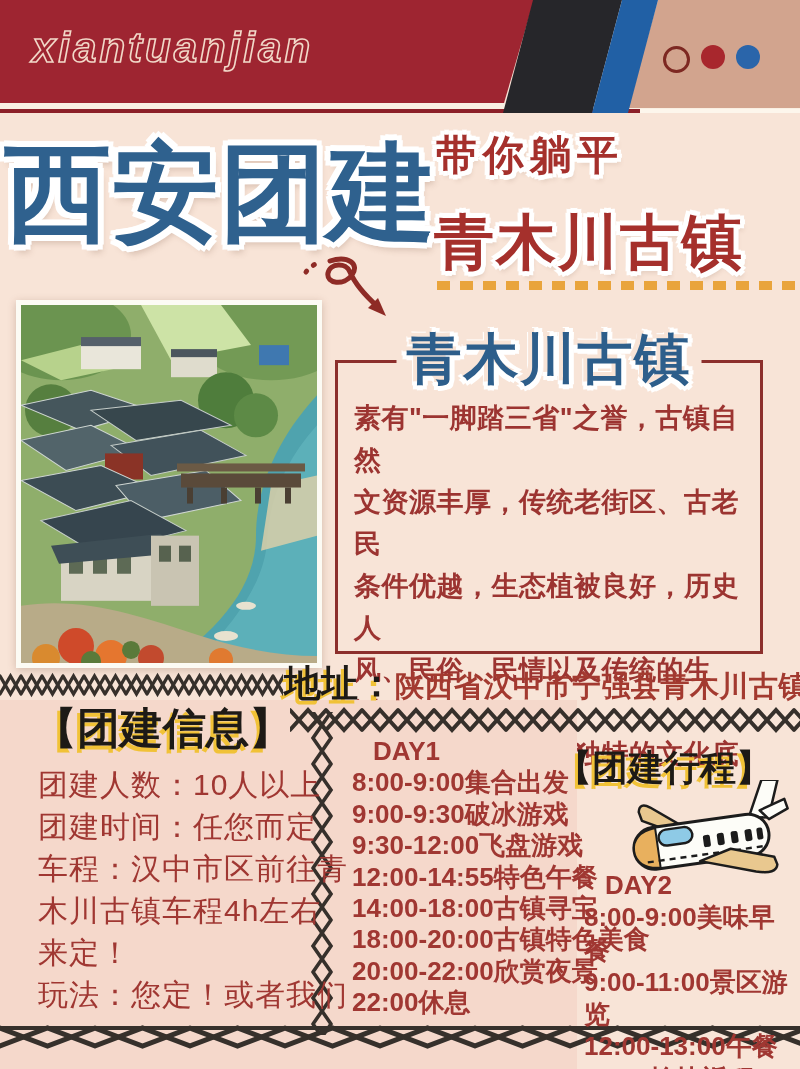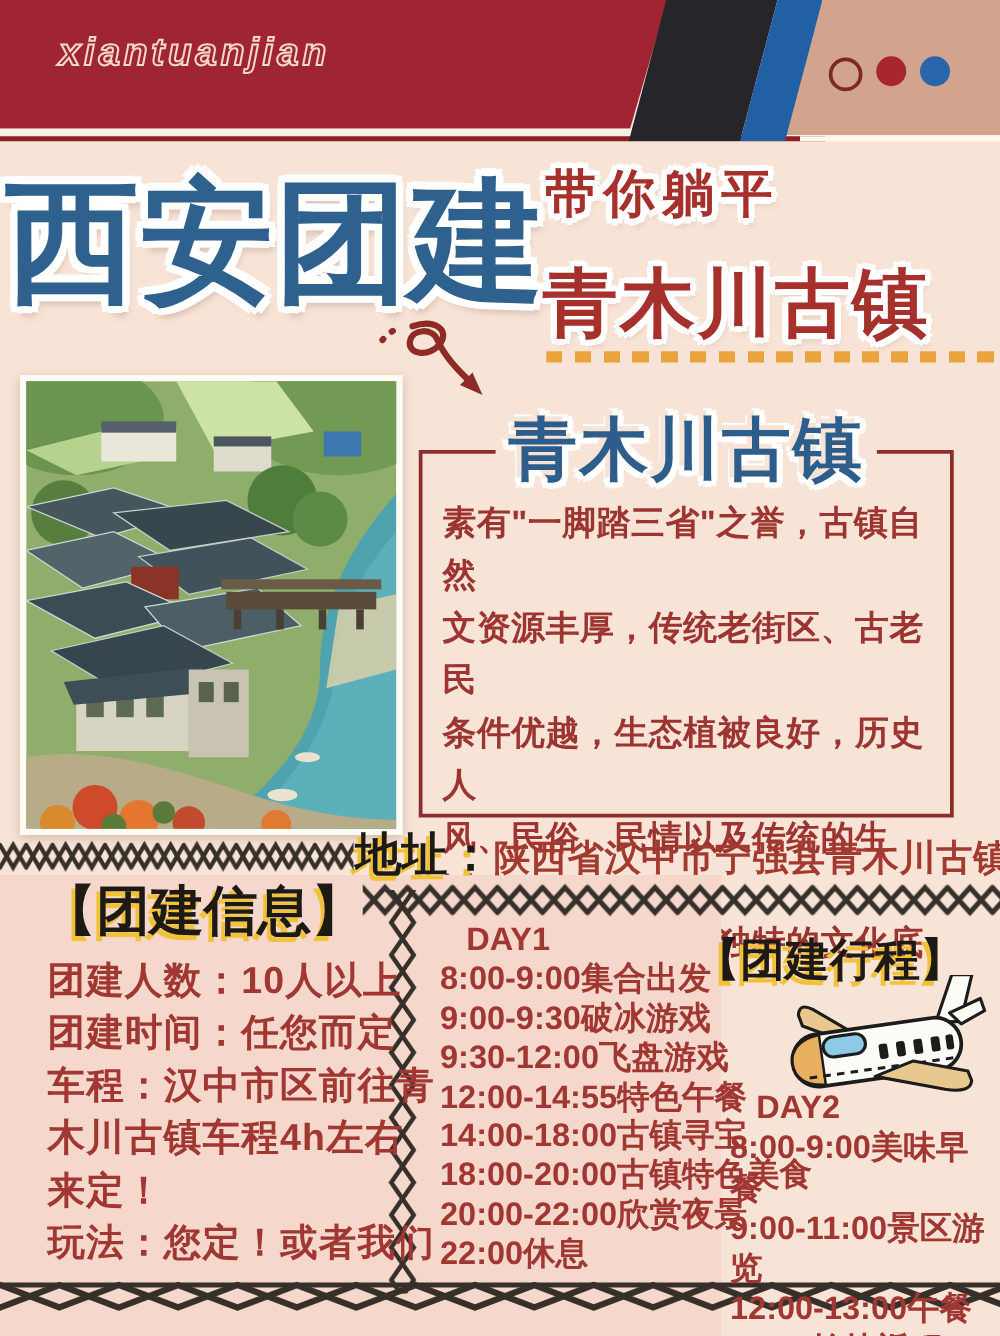--- a/index.html
+++ b/index.html
@@ -10,21 +10,21 @@
   .hdr-redline{position:absolute;left:0;top:109px;width:660px;height:4px;background:#8c1f28;}
   .hdr-lightline{position:absolute;left:640px;top:109px;width:160px;height:4px;background:#fdf6ec;}
   .banner{position:absolute;left:0;top:0;width:800px;height:103px;background:#9e2531;
           clip-path:polygon(0 0,534px 0,504px 103px,0 103px);}
   .tan-corner{position:absolute;left:0;top:0;width:800px;height:108px;background:#d2a48e;
           clip-path:polygon(658px 0,800px 0,800px 108px,628px 108px);}
   .stripe-black{position:absolute;left:0;top:0;width:800px;height:113px;background:#26262a;
           clip-path:polygon(533px 0,622px 0,592px 113px,503px 113px);}
   .stripe-blue{position:absolute;left:0;top:0;width:800px;height:113px;background:#2160a5;
           clip-path:polygon(622px 0,658px 0,628px 113px,592px 113px);}
-  .brand{position:absolute;left:47px;top:24px;font-size:31px;font-weight:bold;font-style:italic;
+  .brand{position:absolute;left:32px;top:24px;font-size:42px;font-weight:bold;font-style:italic;
          letter-spacing:3px;color:transparent;-webkit-text-stroke:1.6px #f2d9c9;}
   .dot{position:absolute;border-radius:50%;}
   .dot-ring{left:663px;top:46px;width:21px;height:21px;border:3px solid #7d2822;background:transparent;}
   .dot-red{left:701px;top:45px;width:24px;height:24px;background:#a8272d;}
   .dot-blue{left:736px;top:45px;width:24px;height:24px;background:#2a65aa;}
   
   .title-main{position:absolute;left:4px;top:122px;font-size:107px;font-weight:900;letter-spacing:1px;
       color:#2f618e;white-space:nowrap;
       text-shadow:-5px -5px 0 #fff,5px -5px 0 #fff,-5px 5px 0 #fff,5px 5px 0 #fff,
                   -6px 0 0 #fff,6px 0 0 #fff,0 -6px 0 #fff,0 6px 0 #fff,4px 8px 6px rgba(120,80,60,.25);text-align:center;}
@@ -55,21 +55,21 @@
   
   .pink-band{position:absolute;left:0;top:700px;width:577px;height:369px;background:#f5d8cb;}
   
   .zz{position:absolute;}
   
   .sec-heading{position:absolute;font-weight:900;color:#1d1a16;white-space:nowrap;
       text-shadow:-3px 4px 0 #f1c237;}
   .h-info{left:34px;top:700px;font-size:43px;}
   .h-iti{left:556px;top:744px;font-size:36px;}
   
-  .info-list{position:absolute;left:38px;top:764px;font-size:30px;font-weight:bold;color:#a03732;
+  .info-list{position:absolute;left:38px;top:764px;font-size:30px;font-weight:normal;color:#a03732;
       line-height:42px;letter-spacing:1px;}
   
   .day-col{position:absolute;font-weight:bold;color:#a03732;}
   .day1-col{left:352px;top:736px;font-size:26px;line-height:31.4px;}
   .day2-col{left:584px;top:869px;font-size:26px;line-height:32.3px;}
   .day-label{display:block;margin-left:21px;}
   .plane{position:absolute;left:622px;top:780px;width:168px;height:102px;}
   .t{position:static;}
 </style>
 </head>

